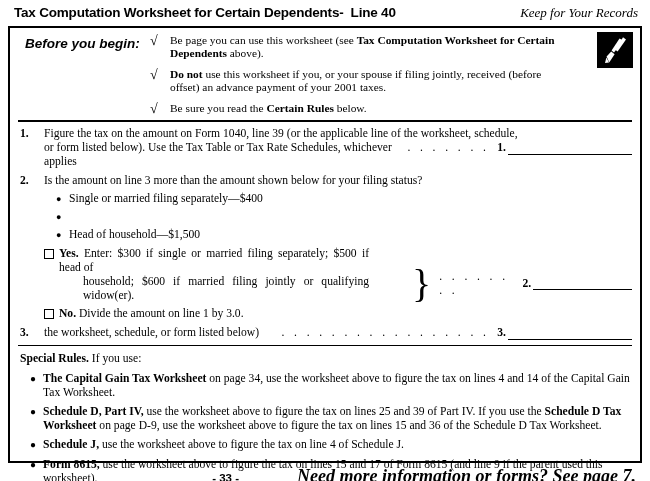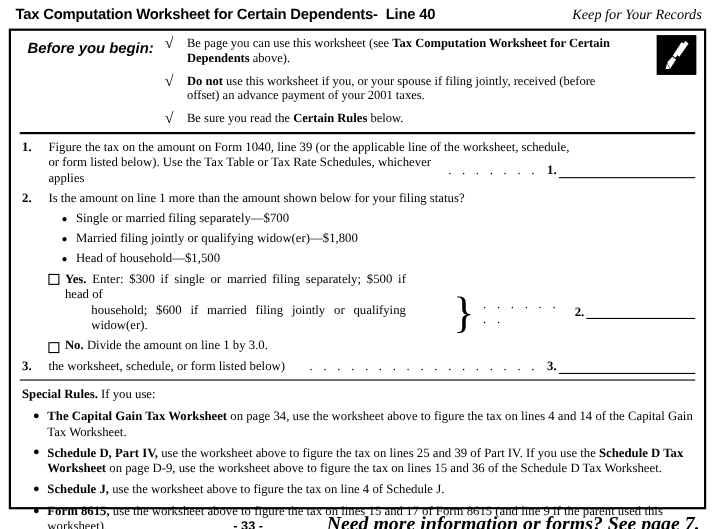--- a/index.html
+++ b/index.html
@@ -168,21 +168,21 @@
     border-bottom: 1.6px solid #000;
     width: 124px;
     height: 11px;
     margin-left: 2px;
   }
 
   
   .item1-line1 { }
   .item1-line2 {
     display: flex;
-    align-items: center;
+    align-items: flex-start;
     justify-content: space-between;
   }
 
   
   .bullet-row {
     display: flex;
     font-size: 11.6px;
     line-height: 14px;
     margin-top: 4px;
     padding-left: 12px;
@@ -202,21 +202,21 @@
   .choice-left {
     flex: 0 0 auto;
     width: 372px;
   }
   .choice-row {
     display: flex;
     font-size: 11.6px;
     line-height: 14px;
     margin-bottom: 4px;
   }
-  .choice-row:last-child { margin-bottom: 0; align-items: flex-end; }
+  .choice-row:last-child { margin-bottom: 0; }
   .cbox {
     flex: 0 0 15px;
     padding-top: 2px;
   }
   .cbox span {
     display: block;
     width: 8px;
     height: 8px;
     border: 1.1px solid #000;
     background: #fff;
@@ -345,30 +345,29 @@
               <span class="ansnum">1.</span>
               <span class="answer-blank"></span>
             </span>
           </div>
         </div>
       </div>
 
       <div class="num-row">
         <div class="num">2.</div>
         <div class="num-body">
-          <div>Is the amount on line 1 more than the amount shown below for your filing status?</div>
+          <div>Is the amount on line 3 more than the amount shown below for your filing status?</div>
 
           <div id="line2-bullets">
               <div class="bullet-row">
                 <div class="bullet-dot">●</div>
-                <div>Single or married filing separately—$700</div>
+                <div>Single or married filing separately—$400</div>
               </div>
               <div class="bullet-row">
                 <div class="bullet-dot">●</div>
-                <div>Married filing jointly or qualifying widow(er)—$1,800</div>
               </div>
               <div class="bullet-row">
                 <div class="bullet-dot">●</div>
                 <div>Head of household—$1,500</div>
               </div>
             </div>
 
           <div class="choice-wrap">
             <div class="choice-left">
               <div class="choice-row">

